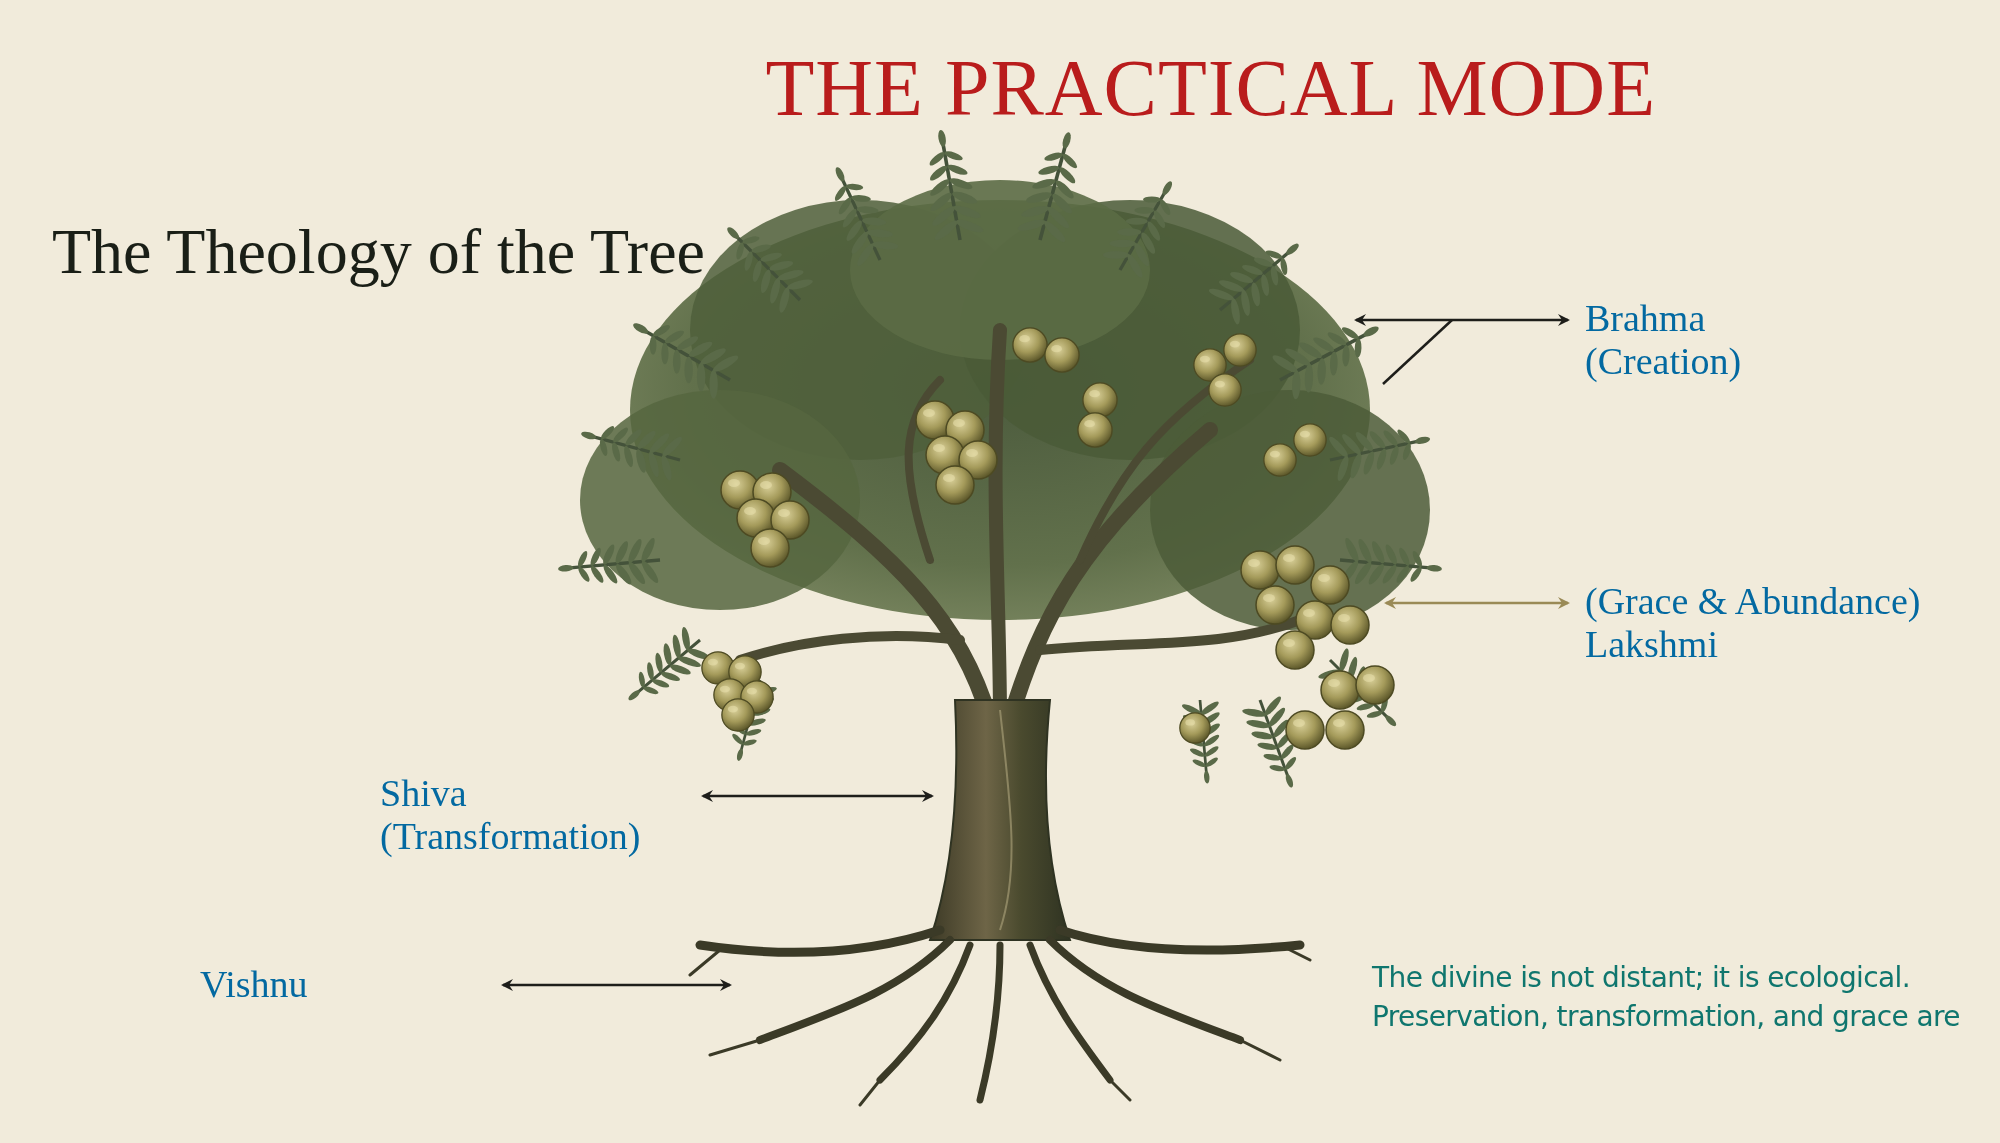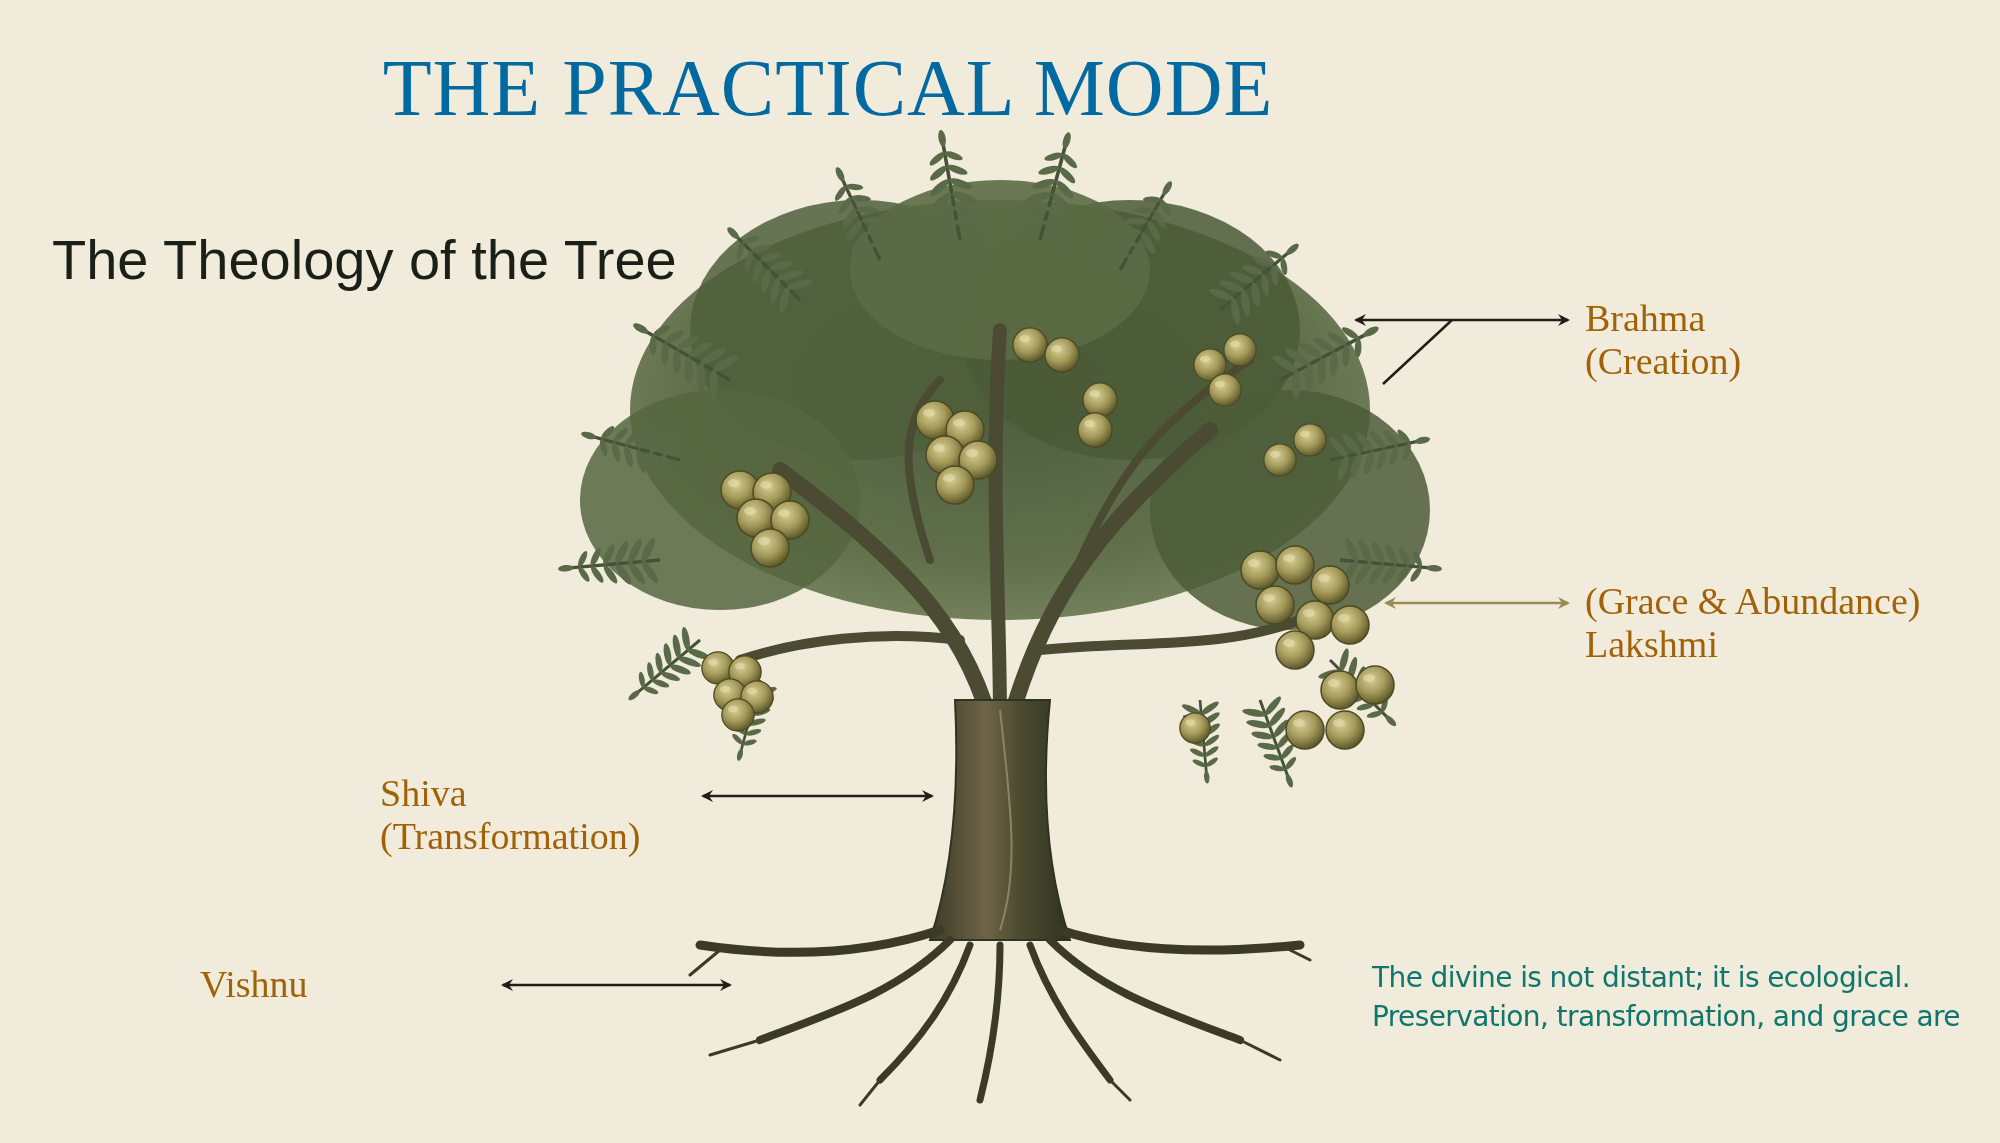--- a/index.html
+++ b/index.html
@@ -5,34 +5,34 @@
   html, body { margin: 0; padding: 0; }
   body {
     width: 2000px; height: 1143px; overflow: hidden;
     background: #f1ebdb;
     position: relative;
     font-family: "DejaVu Serif", "Liberation Serif", serif;
     color: #1c2118;
   }
   .slide-title {
     position: absolute; left: 0; top: 48px; width: 1656px;
-    text-align: center;
+    text-align: right;
     font-family: "Liberation Serif", "DejaVu Serif", serif;
-    font-size: 80px; letter-spacing: 1px; color: #0369a1;
+    font-size: 80px; letter-spacing: 1px; color: #b91c1c;
     line-height: 1;
   }
   .subtitle {
-    position: absolute; left: 52px; top: 232px;
-    font-family: Liberation Sans, sans-serif;
-    font-size: 56px; color: #1a1f17; line-height: 1;
+    position: absolute; left: 52px; top: 220px;
+    font-family: Liberation Serif, serif;
+    font-size: 64px; color: #1a1f17; line-height: 1;
   }
   .label {
     position: absolute;
     font-family: "Liberation Serif", serif;
-    font-size: 38px; line-height: 43px; color: #a16207;
+    font-size: 38px; line-height: 43px; color: #0369a1;
   }
   .label.right-align { text-align: left; }
   .caption {
     position: absolute; left: 1372px; top: 958px; width: 620px;
     font-family: "DejaVu Sans", sans-serif;
     font-size: 28px; line-height: 39px; color: #0f766e;
     letter-spacing: -0.6px;
   }
   svg.overlay { position: absolute; left: 0; top: 0; }
 </style>

